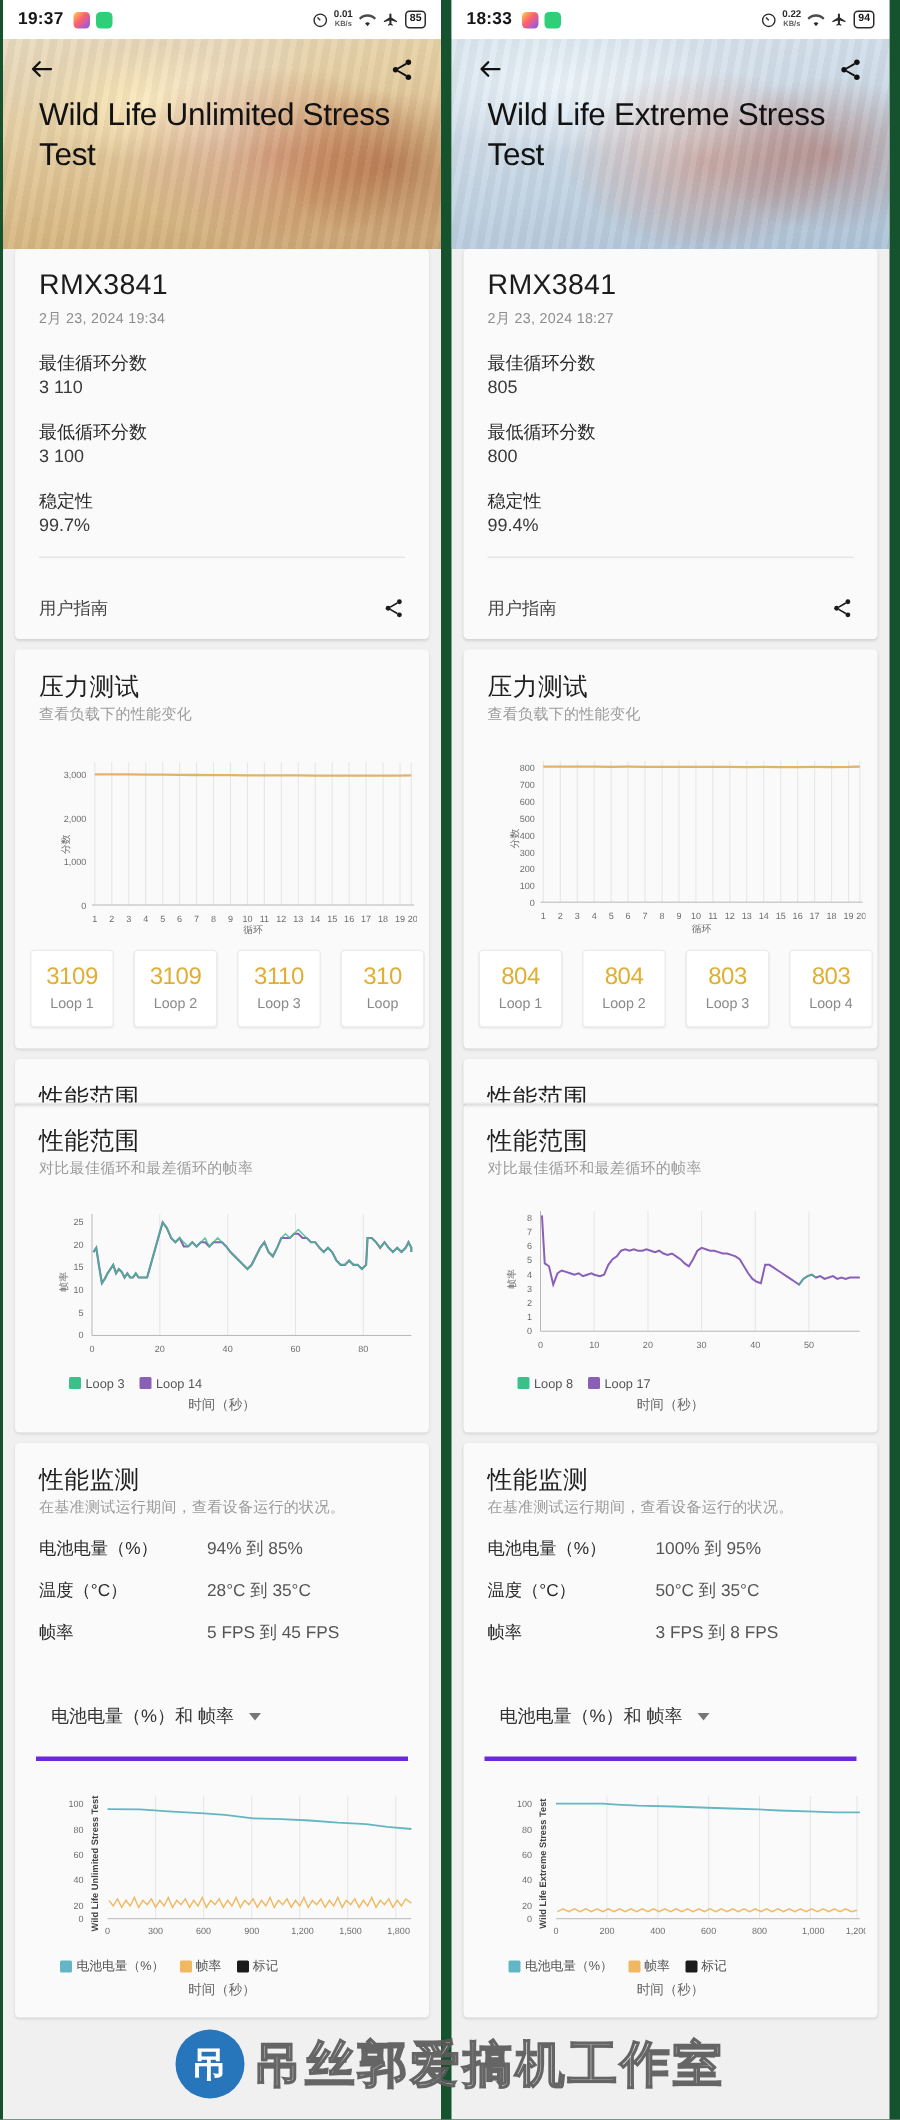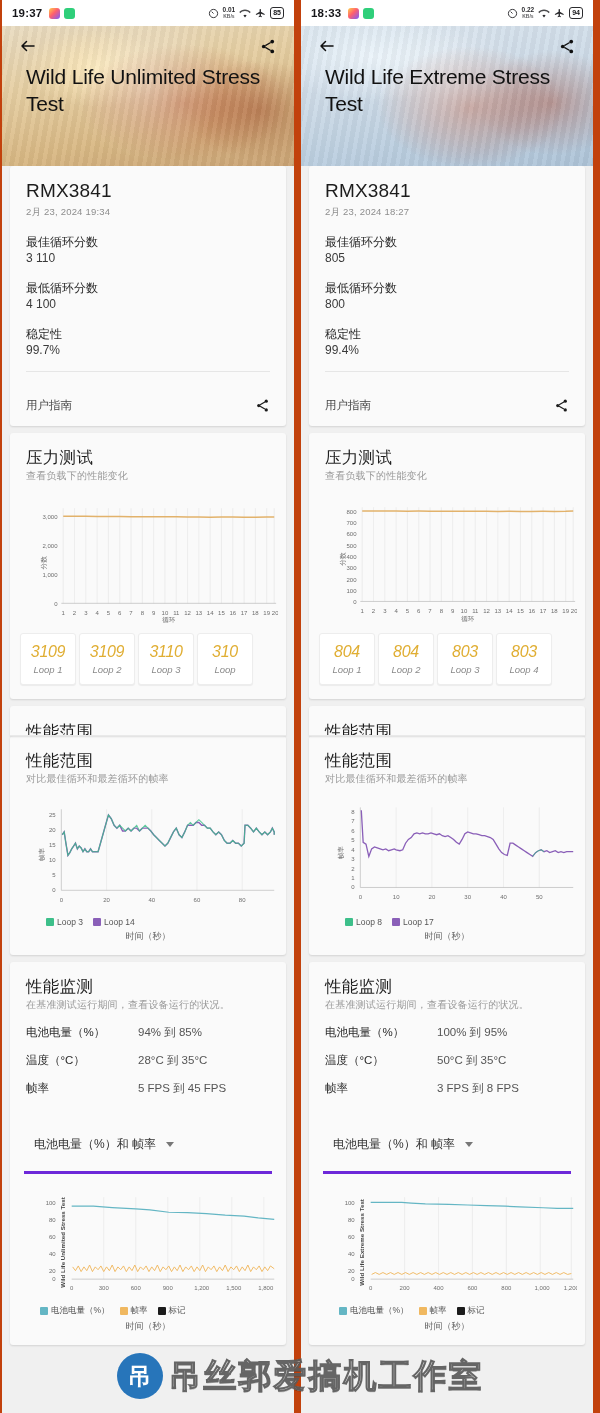--- a/index.html
+++ b/index.html
@@ -2,21 +2,21 @@
 <html><head>
 <meta charset="utf-8">
 <style>
   * { box-sizing: border-box; margin: 0; padding: 0; }
   html, body {
     width: 600px; height: 1413px;
     background: #8c8c8c;
     font-family: "Liberation Sans", "DejaVu Sans", sans-serif;
     overflow: hidden;
   }
-  .stage { position: relative; width: 600px; height: 1413px; display: flex; gap: 7px; padding: 0 2px; background: #c2410c; }
+  .stage { position: relative; width: 600px; height: 1413px; display: flex; gap: 7px; padding: 0 2px; background: #14532d; }
   .panel { position: relative; width: 292px; height: 1413px; background: #f0f0f0; overflow: hidden; }
 
   
   .statusbar { height: 26px; background: #fff; display: flex; align-items: center; padding: 0 10px; font-size: 11.5px; color: #17171a; font-weight: 600; }
   .sb-time { letter-spacing: .2px; }
   .sb-appicons { display: flex; gap: 4px; margin-left: 7px; }
   .sb-appicon { width: 11px; height: 11px; border-radius: 3px; }
   .sb-ai-1 { background: linear-gradient(135deg,#ffd24a 0%,#ff5f6d 45%,#7b5bff 100%); }
   .sb-ai-2 { background: #2fcf7a; }
   .sb-right { margin-left: auto; display: flex; align-items: center; gap: 4px; }
@@ -67,21 +67,21 @@
 
   
   .chart-wrap { position: relative; padding: 10px 8px 4px; }
   svg { display: block; width: 100%; }
   .ax { font-size: 6.4px; fill: #6d6d6d; font-family: "Liberation Sans", sans-serif; }
   .axlab { font-size: 7px; fill: #6d6d6d; }
   .grid { stroke: #e2e2e2; stroke-width: .6; }
   .axisline { stroke: #b6b6b6; stroke-width: .7; }
 
   
-  .loops { display: flex; gap: 3px; padding: 6px 10px 14px; overflow: hidden; font-style: italic; }
+  .loops { display: flex; gap: 13px; padding: 6px 10px 14px; overflow: hidden; }
   .loop-chip { flex: 0 0 auto; width: 56px; height: 52px; background: #fff; border: 1px solid #ededed; border-radius: 3px; display: flex; flex-direction: column; align-items: center; justify-content: center; box-shadow: 0 1px 1px rgba(0,0,0,.06); }
   .loop-score { font-size: 16px; color: #e0ae33; letter-spacing: -.3px; }
   .loop-label { font-size: 9.5px; color: #8a8a8a; margin-top: 3px; }
 
   .legend { display: flex; gap: 10px; align-items: center; padding: 2px 0 0 36px; font-size: 8.5px; color: #555; }
   .legend .sw { width: 8px; height: 8px; display: inline-block; margin-right: 3px; vertical-align: -1px; border-radius: 1px; }
   .legend span.li { display: inline-flex; align-items: center; }
   .xtitle { text-align: center; font-size: 9px; color: #666; padding: 3px 0 12px; }
 
   .mon-kv { display: flex; font-size: 11.5px; color: #2a2a2a; margin-top: 13px; }
@@ -162,21 +162,21 @@
     <div class="card">
       <div class="pad">
         <div class="dev-name">RMX3841</div>
         <div class="dev-date">2月 23, 2024 19:34</div>
         <div class="kv">
           <span>最佳循环分数</span>
           <span class="val">3 110</span>
         </div>
         <div class="kv">
           <span>最低循环分数</span>
-          <span class="val">4 100</span>
+          <span class="val">3 100</span>
         </div>
         <div class="kv">
           <span>稳定性</span>
           <span class="val">99.7%</span>
         </div>
         <div class="divider"></div>
       </div>
       <div class="guide-row">
         <span>用户指南</span>
         <span>

